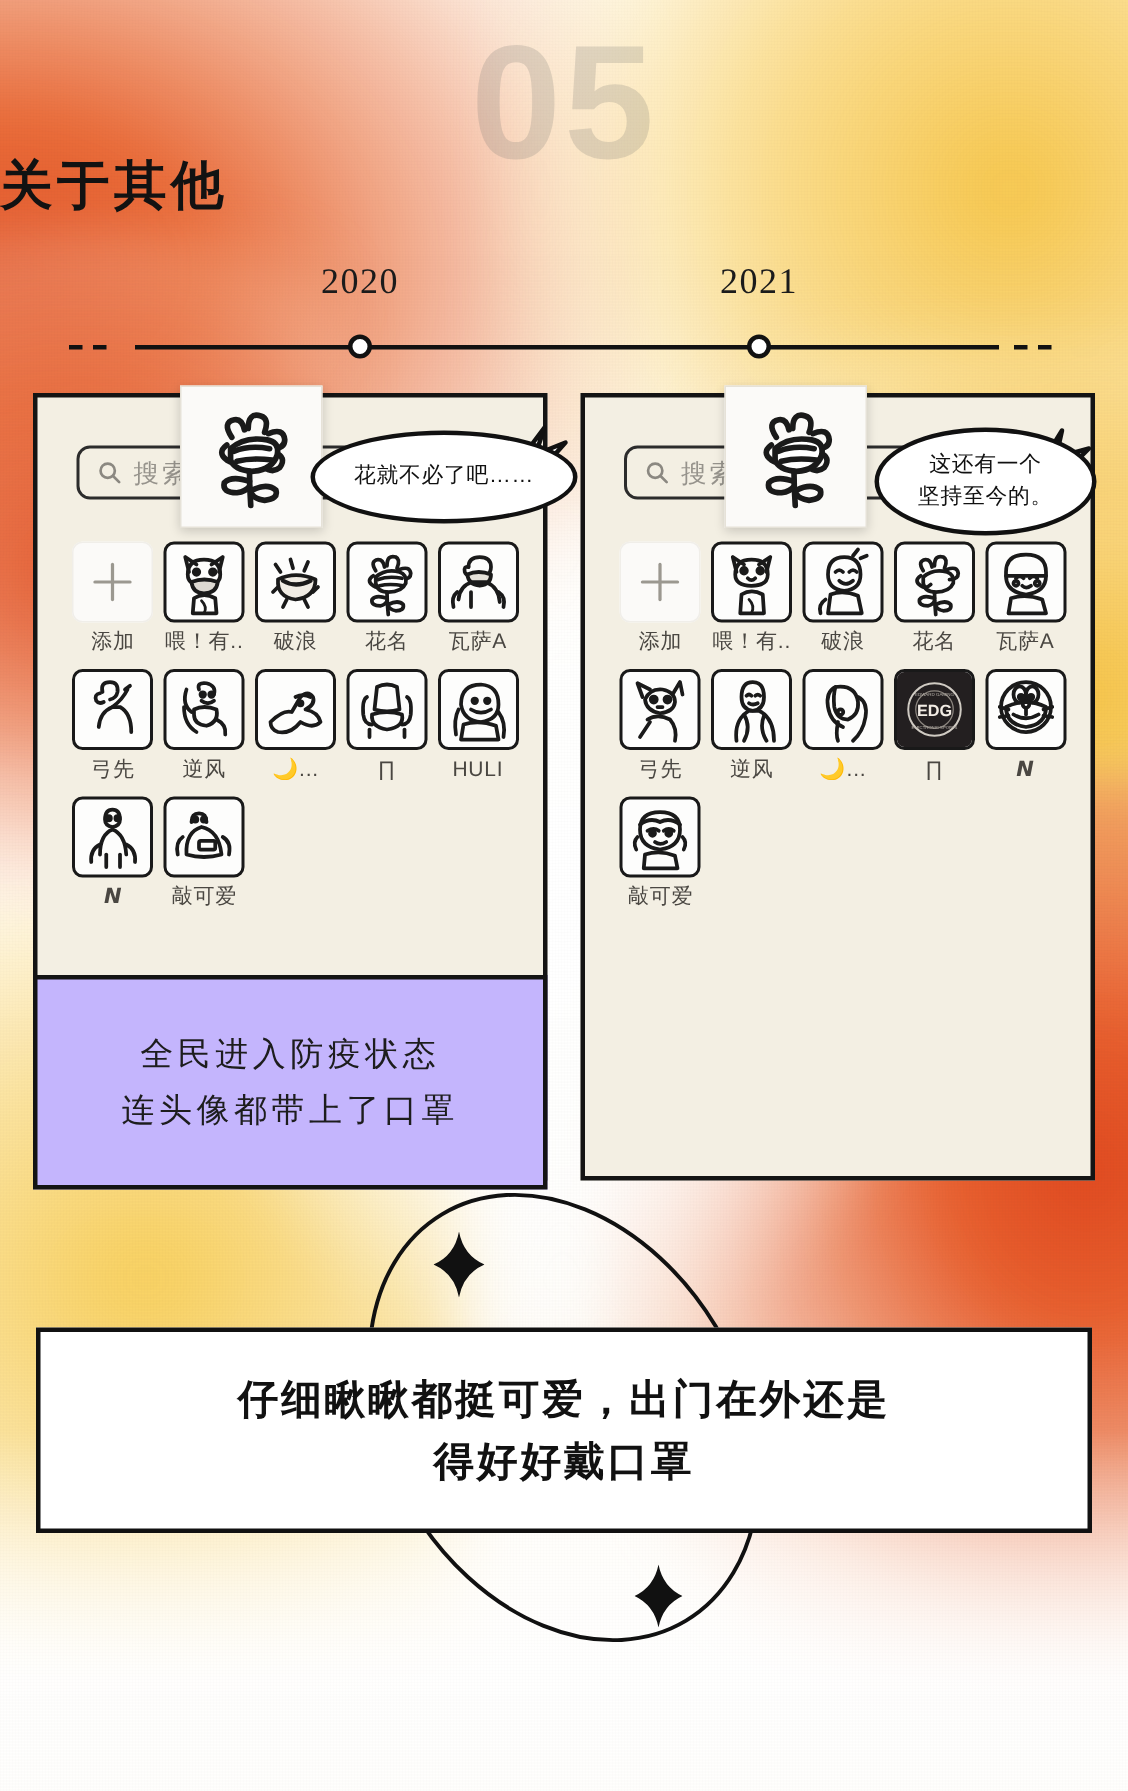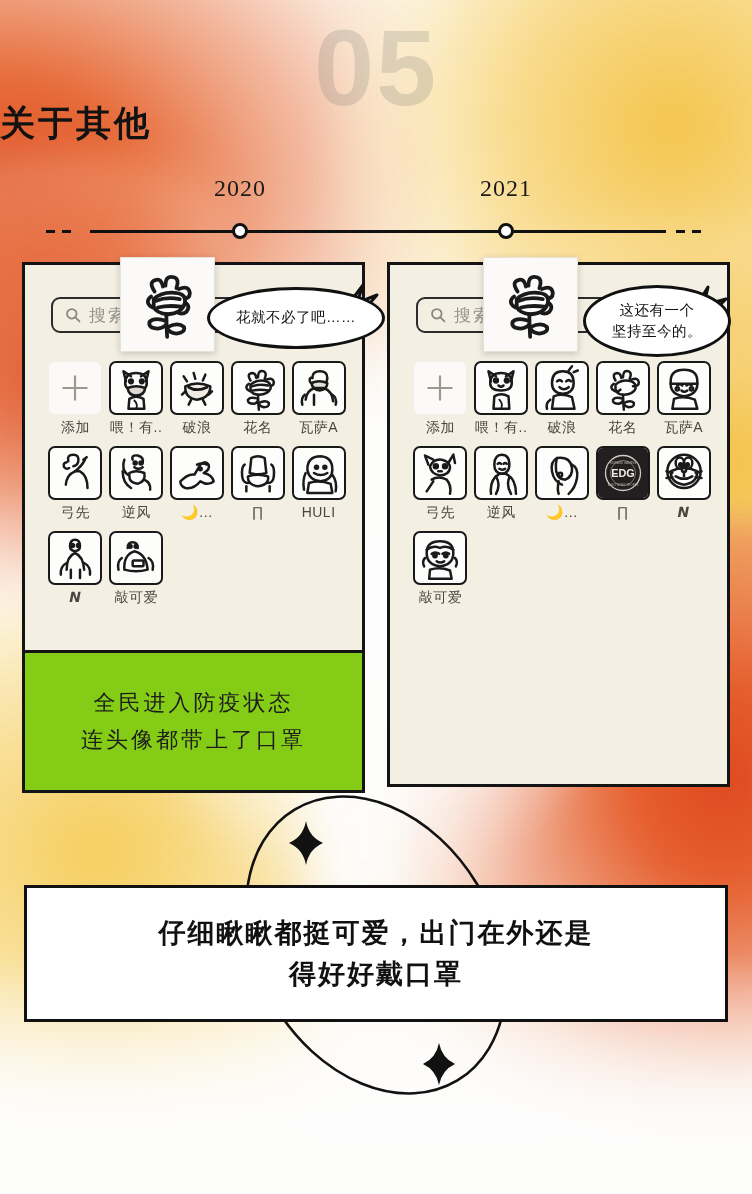--- a/index.html
+++ b/index.html
@@ -172,21 +172,21 @@
   .bubble.two{
     left:193px; top:20px; width:148px; height:72px;
     border-radius:50%/50%;
   }
   .btail{ position:absolute; z-index:3; }
   .btail svg{ display:block; }
 
   
   .capbox{
     position:absolute; left:-3px; right:-3px; top:385px; height:143px;
-    border:3px solid #141414; background:#84cc16;
+    border:3px solid #141414; background:#c4b5fd;
     display:flex; flex-direction:column; align-items:center; justify-content:center;
     gap:7px;
   }
   .capbox .line{
     font-size:22px; color:#1d1d1d; letter-spacing:3px;
     font-family:"Liberation Sans","DejaVu Sans",sans-serif;
   }
 
   
   .ellipse-deco{ position:absolute; left:196px; top:810px; width:360px; height:270px; z-index:1; }

